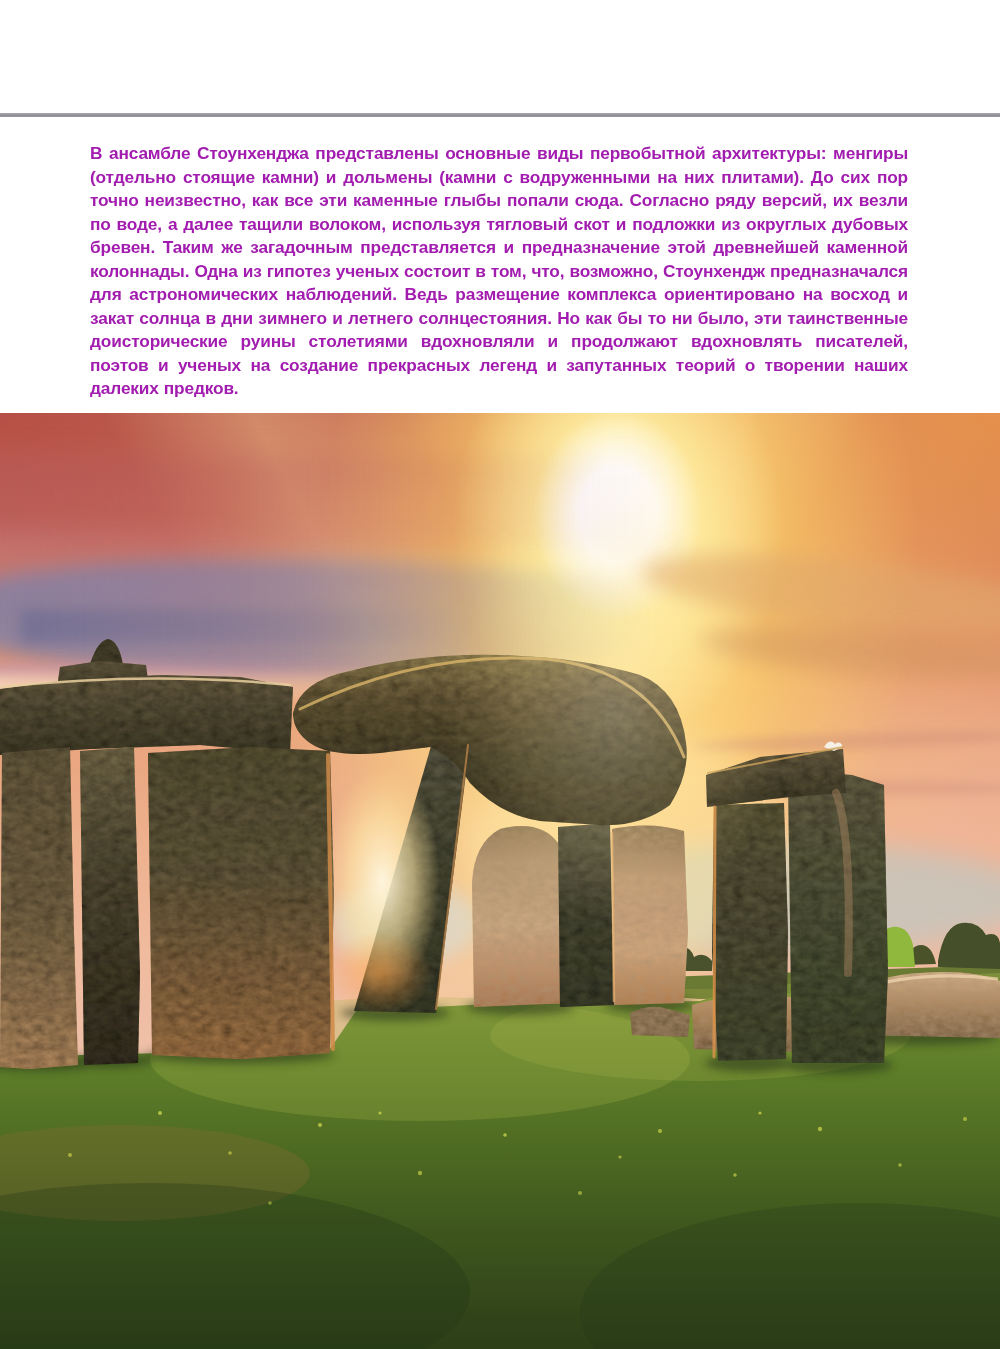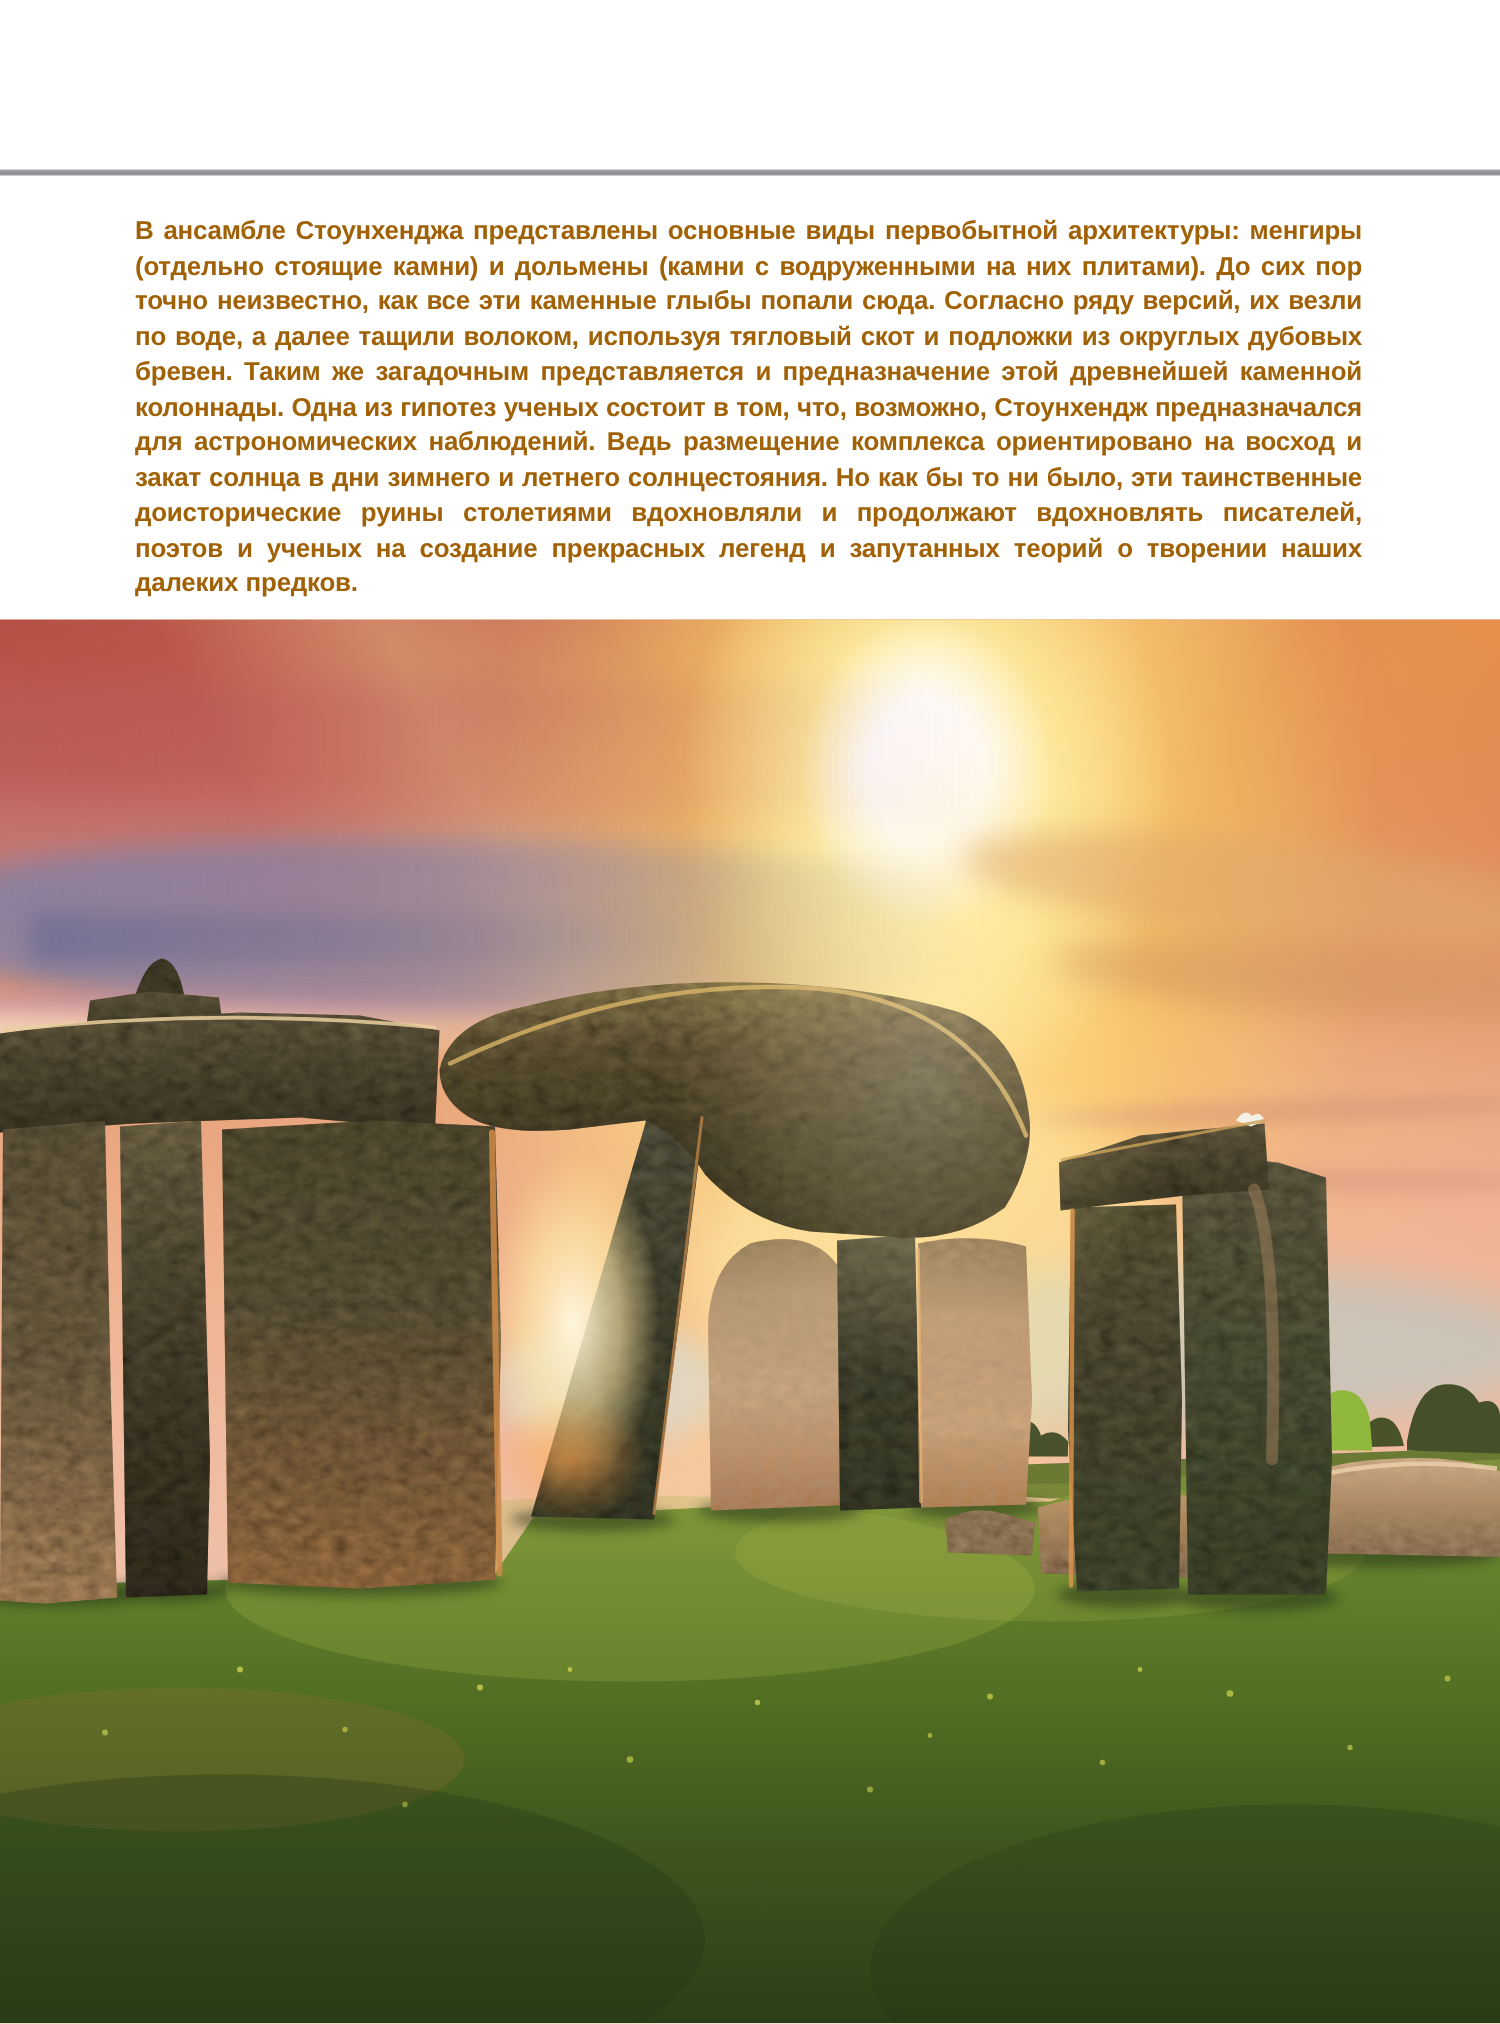--- a/index.html
+++ b/index.html
@@ -6,21 +6,21 @@
   .page{
     position:relative;width:1000px;height:1349px;background:#ffffff;overflow:hidden;
     font-family:"Liberation Sans","DejaVu Sans",sans-serif;
   }
   .top-rule{
     position:absolute;left:0;top:113px;width:1000px;height:4px;
     background:linear-gradient(180deg,#aaaab0 0%,#8d8d95 60%,#9a9aa1 100%);
   }
   .body-text{
     position:absolute;left:90px;top:142px;width:818px;margin:0;
-    font-size:17.3px;line-height:23.5px;font-weight:700;color:#a16207;
+    font-size:17.3px;line-height:23.5px;font-weight:700;color:#a21caf;
     text-align:justify;letter-spacing:-0.15px;word-spacing:0.3px;
   }
   
   .photo{
     position:absolute;left:0;top:413px;width:1000px;height:936px;overflow:hidden;
     background:#e8b895;
   }
   .sky{
     position:absolute;inset:0;
     background:

